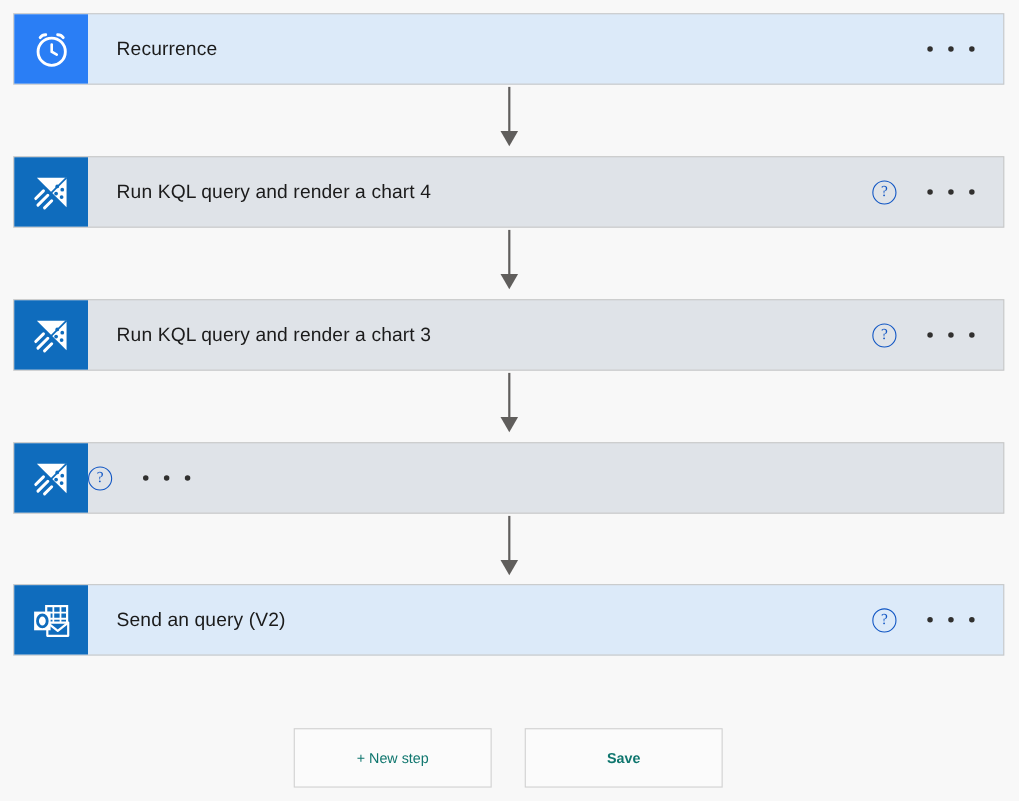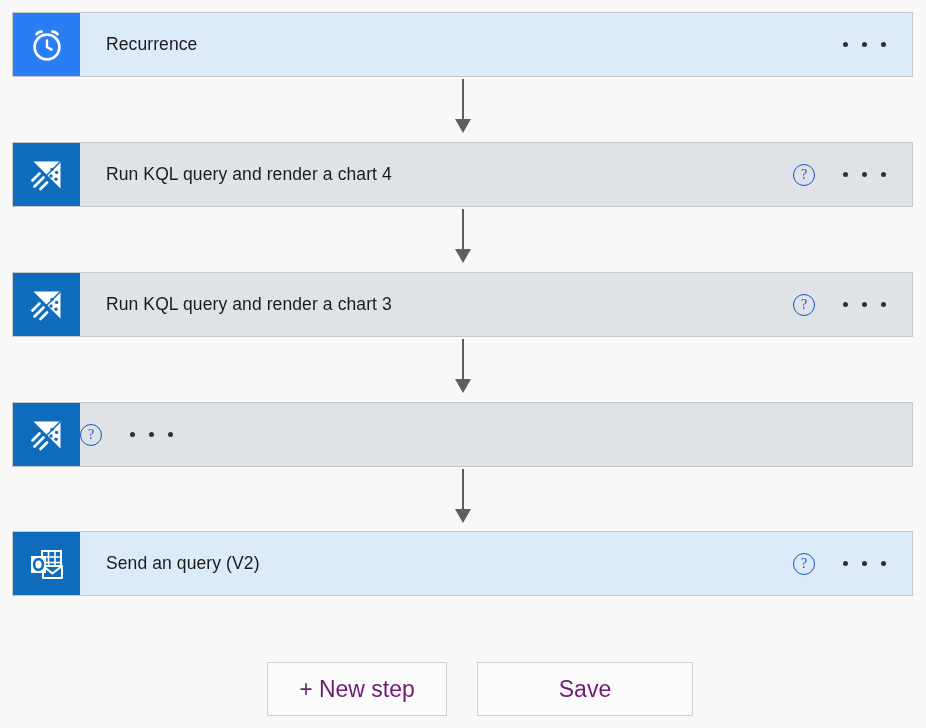--- a/index.html
+++ b/index.html
@@ -127,28 +127,28 @@
   
   .btn {
     position: absolute;
     height: 54px;
     box-sizing: border-box;
     background: #fbfbfb;
     border: 1px solid #d0d0d0;
     display: flex;
     align-items: center;
     justify-content: center;
-    font-size: 23px;
-    color: #701a75;
+    font-size: 13px;
+    color: #0f766e;
     font-family: "Liberation Sans", sans-serif;
     cursor: pointer;
     padding: 0;
   }
   .btn-new-step { left: 267px; top: 662px; width: 180px; }
-  .btn-save     { left: 477px; top: 662px; width: 216px; }
+  .btn-save     { left: 477px; top: 662px; width: 180px; font-weight: bold; }
 </style>
 </head>
 <body>
 
 <div class="designer">
 
   <div class="step-card blue" style="top:12px;">
     <div class="card-icon icon-recurrence">
       <svg width="40" height="40" viewBox="0 0 40 40" aria-hidden="true">
         <circle cx="20" cy="22" r="12.4" fill="none" stroke="#ffffff" stroke-width="2.6"></circle>

